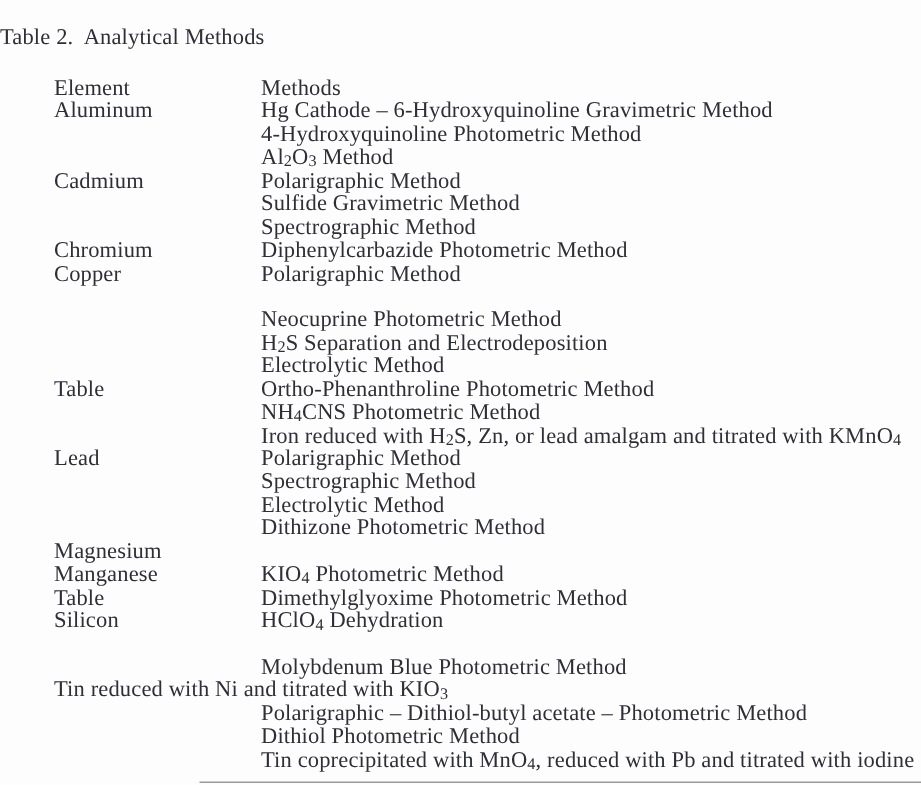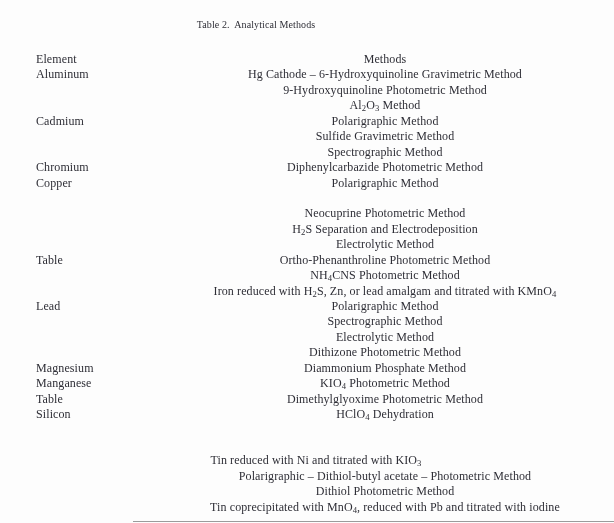--- a/index.html
+++ b/index.html
@@ -20,43 +20,42 @@
     position: relative;
     width: 614px;
     height: 523px;
     background: var(--page-bg);
   }
   .title {
     position: absolute;
     top: 18px;
     left: 0;
     width: 512px;
-    text-align: center;
-    font-size: 10px;
+    font-size: 15px;
     line-height: 14px;
     white-space: pre;
     letter-spacing: 0.1px;
   }
   .methods-table {
     position: absolute;
     top: 52px;
     left: 36px;
     width: 560px;
   }
   .row {
     display: flex;
     height: 15.45px;
     line-height: 15.45px;
-    font-size: 12px;
+    font-size: 15px;
     letter-spacing: 0.1px;
     white-space: nowrap;
     gap: 20px;
   }
   .col-element { width: 118px; flex: 0 0 118px; }
-  .col-method { flex: 1 1 auto; text-align: center; }
+  .col-method { flex: 1 1 auto; }
   sub {
     font-size: 0.72em;
     line-height: 0;
     vertical-align: -0.18em;
   }
   .bottom-rule {
     position: absolute;
     left: 133px;
     right: 0;
     bottom: 1px;
@@ -76,21 +75,21 @@
       <div class="col-method">Methods</div>
     </div>
     <div id="rows-container">
   <div class="row">
     <div class="col-element">Aluminum</div>
     <div class="col-method">Hg Cathode – 6-Hydroxyquinoline Gravimetric Method</div>
   </div>
 
   <div class="row">
     <div class="col-element"></div>
-    <div class="col-method">9-Hydroxyquinoline Photometric Method</div>
+    <div class="col-method">4-Hydroxyquinoline Photometric Method</div>
   </div>
 
   <div class="row">
     <div class="col-element"></div>
     <div class="col-method">Al<sub>2</sub>O<sub>3</sub> Method</div>
   </div>
 
   <div class="row">
     <div class="col-element">Cadmium</div>
     <div class="col-method">Polarigraphic Method</div>
@@ -165,21 +164,20 @@
     <div class="col-method">Electrolytic Method</div>
   </div>
 
   <div class="row">
     <div class="col-element"></div>
     <div class="col-method">Dithizone Photometric Method</div>
   </div>
 
   <div class="row">
     <div class="col-element">Magnesium</div>
-    <div class="col-method">Diammonium Phosphate Method</div>
   </div>
 
   <div class="row">
     <div class="col-element">Manganese</div>
     <div class="col-method">KIO<sub>4</sub> Photometric Method</div>
   </div>
 
   <div class="row">
     <div class="col-element">Table</div>
     <div class="col-method">Dimethylglyoxime Photometric Method</div>
@@ -189,20 +187,21 @@
     <div class="col-element">Silicon</div>
     <div class="col-method">HClO<sub>4</sub> Dehydration</div>
   </div>
 
   <div class="row">
     <div class="col-element"></div>
   </div>
 
   <div class="row">
     <div class="col-element"></div>
+    <div class="col-method">Molybdenum Blue Photometric Method</div>
   </div>
 
   <div class="row">
     <div class="col-method">Tin reduced with Ni and titrated with KIO<sub>3</sub></div>
   </div>
 
   <div class="row">
     <div class="col-element"></div>
     <div class="col-method">Polarigraphic – Dithiol-butyl acetate – Photometric Method</div>
   </div>

